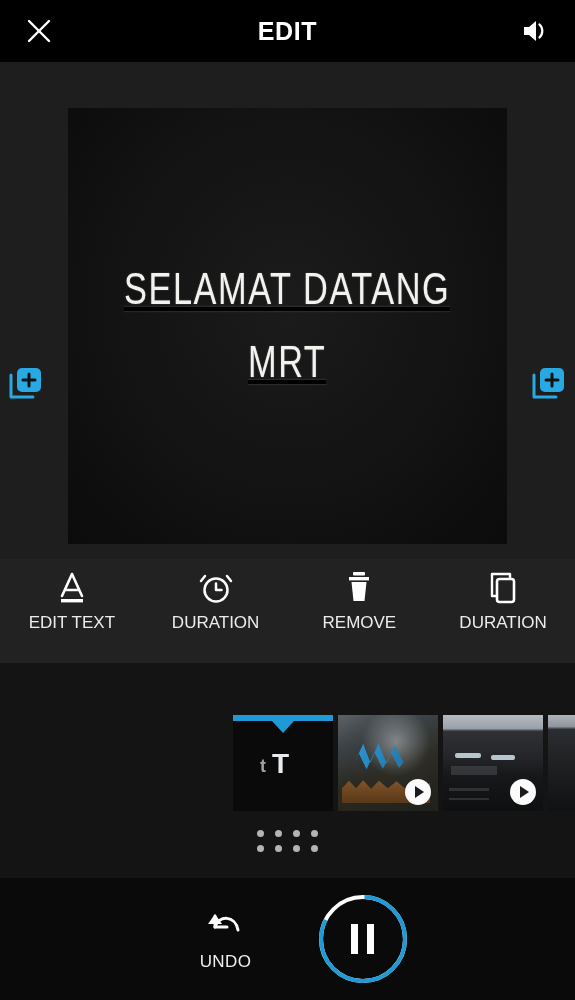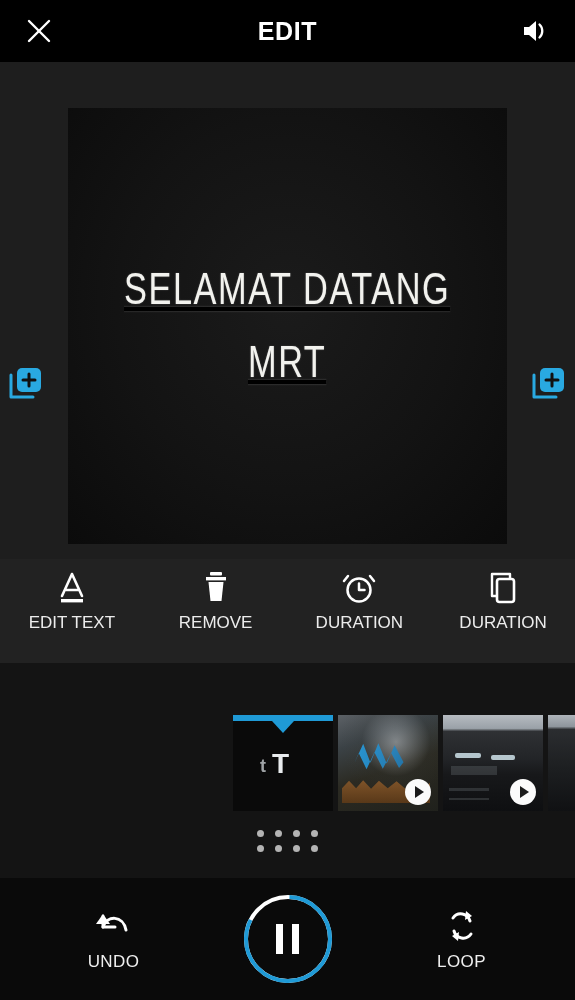--- a/index.html
+++ b/index.html
@@ -264,21 +264,20 @@
   
   .bottombar {
     position: absolute;
     left: 0; right: 0;
     bottom: 0;
     height: 122px;
     background: #0a0a0a;
     display: flex;
     align-items: center;
     justify-content: center;
-    gap: 37px;
   }
   .bb-side {
     width: 150px;
     display: flex;
     flex-direction: column;
     align-items: center;
     cursor: pointer;
   }
   .bb-icon { height: 40px; display:flex; align-items:center; justify-content:center; }
   .bb-label {
@@ -362,43 +361,43 @@
 
     <div class="tool">
       <div class="tool-icon">
         <svg width="34" height="36" viewBox="0 0 34 36">
           <path d="M17 4 L27 26 M17 4 L7 26" fill="none" stroke="#ffffff" stroke-width="2.6" stroke-linecap="round"></path>
           <line x1="11" y1="20" x2="23" y2="20" stroke="#ffffff" stroke-width="2.4" stroke-linecap="round"></line>
           <rect x="6" y="29" width="22" height="3.4" fill="#ffffff"></rect>
         </svg>
       </div>
       <div class="tool-label">EDIT TEXT</div>
-    </div>
-
-    <div class="tool">
-      <div class="tool-icon">
-        <svg width="34" height="38" viewBox="0 0 34 38">
-          <rect x="11" y="3" width="12" height="3.6" rx="1" fill="#ffffff"></rect>
-          <rect x="7" y="8" width="20" height="3.4" fill="#ffffff"></rect>
-          <path d="M9.5 13 H24.5 L22.5 32 H11.5 Z" fill="#ffffff"></path>
-        </svg>
-      </div>
-      <div class="tool-label">REMOVE</div>
     </div>
 
     <div class="tool">
       <div class="tool-icon">
         <svg width="38" height="38" viewBox="0 0 38 38">
           <circle cx="19" cy="21" r="11.5" fill="none" stroke="#ffffff" stroke-width="2.5"></circle>
           <path d="M8 7 L4 12" stroke="#ffffff" stroke-width="2.5" stroke-linecap="round"></path>
           <path d="M30 7 L34 12" stroke="#ffffff" stroke-width="2.5" stroke-linecap="round"></path>
           <path d="M19 14.5 V21 H24.5" fill="none" stroke="#ffffff" stroke-width="2.5" stroke-linecap="round" stroke-linejoin="round"></path>
         </svg>
       </div>
       <div class="tool-label">DURATION</div>
+    </div>
+
+    <div class="tool">
+      <div class="tool-icon">
+        <svg width="34" height="38" viewBox="0 0 34 38">
+          <rect x="11" y="3" width="12" height="3.6" rx="1" fill="#ffffff"></rect>
+          <rect x="7" y="8" width="20" height="3.4" fill="#ffffff"></rect>
+          <path d="M9.5 13 H24.5 L22.5 32 H11.5 Z" fill="#ffffff"></path>
+        </svg>
+      </div>
+      <div class="tool-label">REMOVE</div>
     </div>
 
     <div class="tool">
       <div class="tool-icon">
         <svg width="36" height="38" viewBox="0 0 36 38">
           <path d="M7 5 H25 V9 M7 5 V27 H11" fill="none" stroke="#ffffff" stroke-width="2.4" stroke-linejoin="round" stroke-linecap="round"></path>
           <rect x="12" y="10" width="17" height="23" rx="2.5" fill="none" stroke="#ffffff" stroke-width="2.6"></rect>
         </svg>
       </div>
       <div class="tool-label">DURATION</div>
@@ -476,26 +475,15 @@
       <svg width="96" height="96" viewBox="0 0 96 96">
         <circle cx="48" cy="48" r="42" fill="none" stroke="#ffffff" stroke-width="4"></circle>
         <circle cx="48" cy="48" r="42" fill="none" stroke="#1f9ad6" stroke-width="4" stroke-dasharray="216 264" stroke-dashoffset="0" transform="rotate(-88 48 48)" stroke-linecap="butt"></circle>
       </svg>
       <div class="pausebars">
           <i></i>
           <i></i>
         </div>
     </div>
 
-    <div class="bb-side">
-      <div class="bb-icon">
-        <svg width="36" height="34" viewBox="0 0 36 34">
-          <path d="M26 12 A9.5 9.5 0 0 0 9 9" fill="none" stroke="#ffffff" stroke-width="3" stroke-linecap="round"></path>
-          <path d="M10 22 A9.5 9.5 0 0 0 27 25" fill="none" stroke="#ffffff" stroke-width="3" stroke-linecap="round"></path>
-          <path d="M22 2 L28 7 L21 11 Z" fill="#ffffff"></path>
-          <path d="M14 32 L8 27 L15 23 Z" fill="#ffffff"></path>
-        </svg>
-      </div>
-      <div class="bb-label">LOOP</div>
-    </div>
   </div>
 
 </div>
 
 </body></html>

